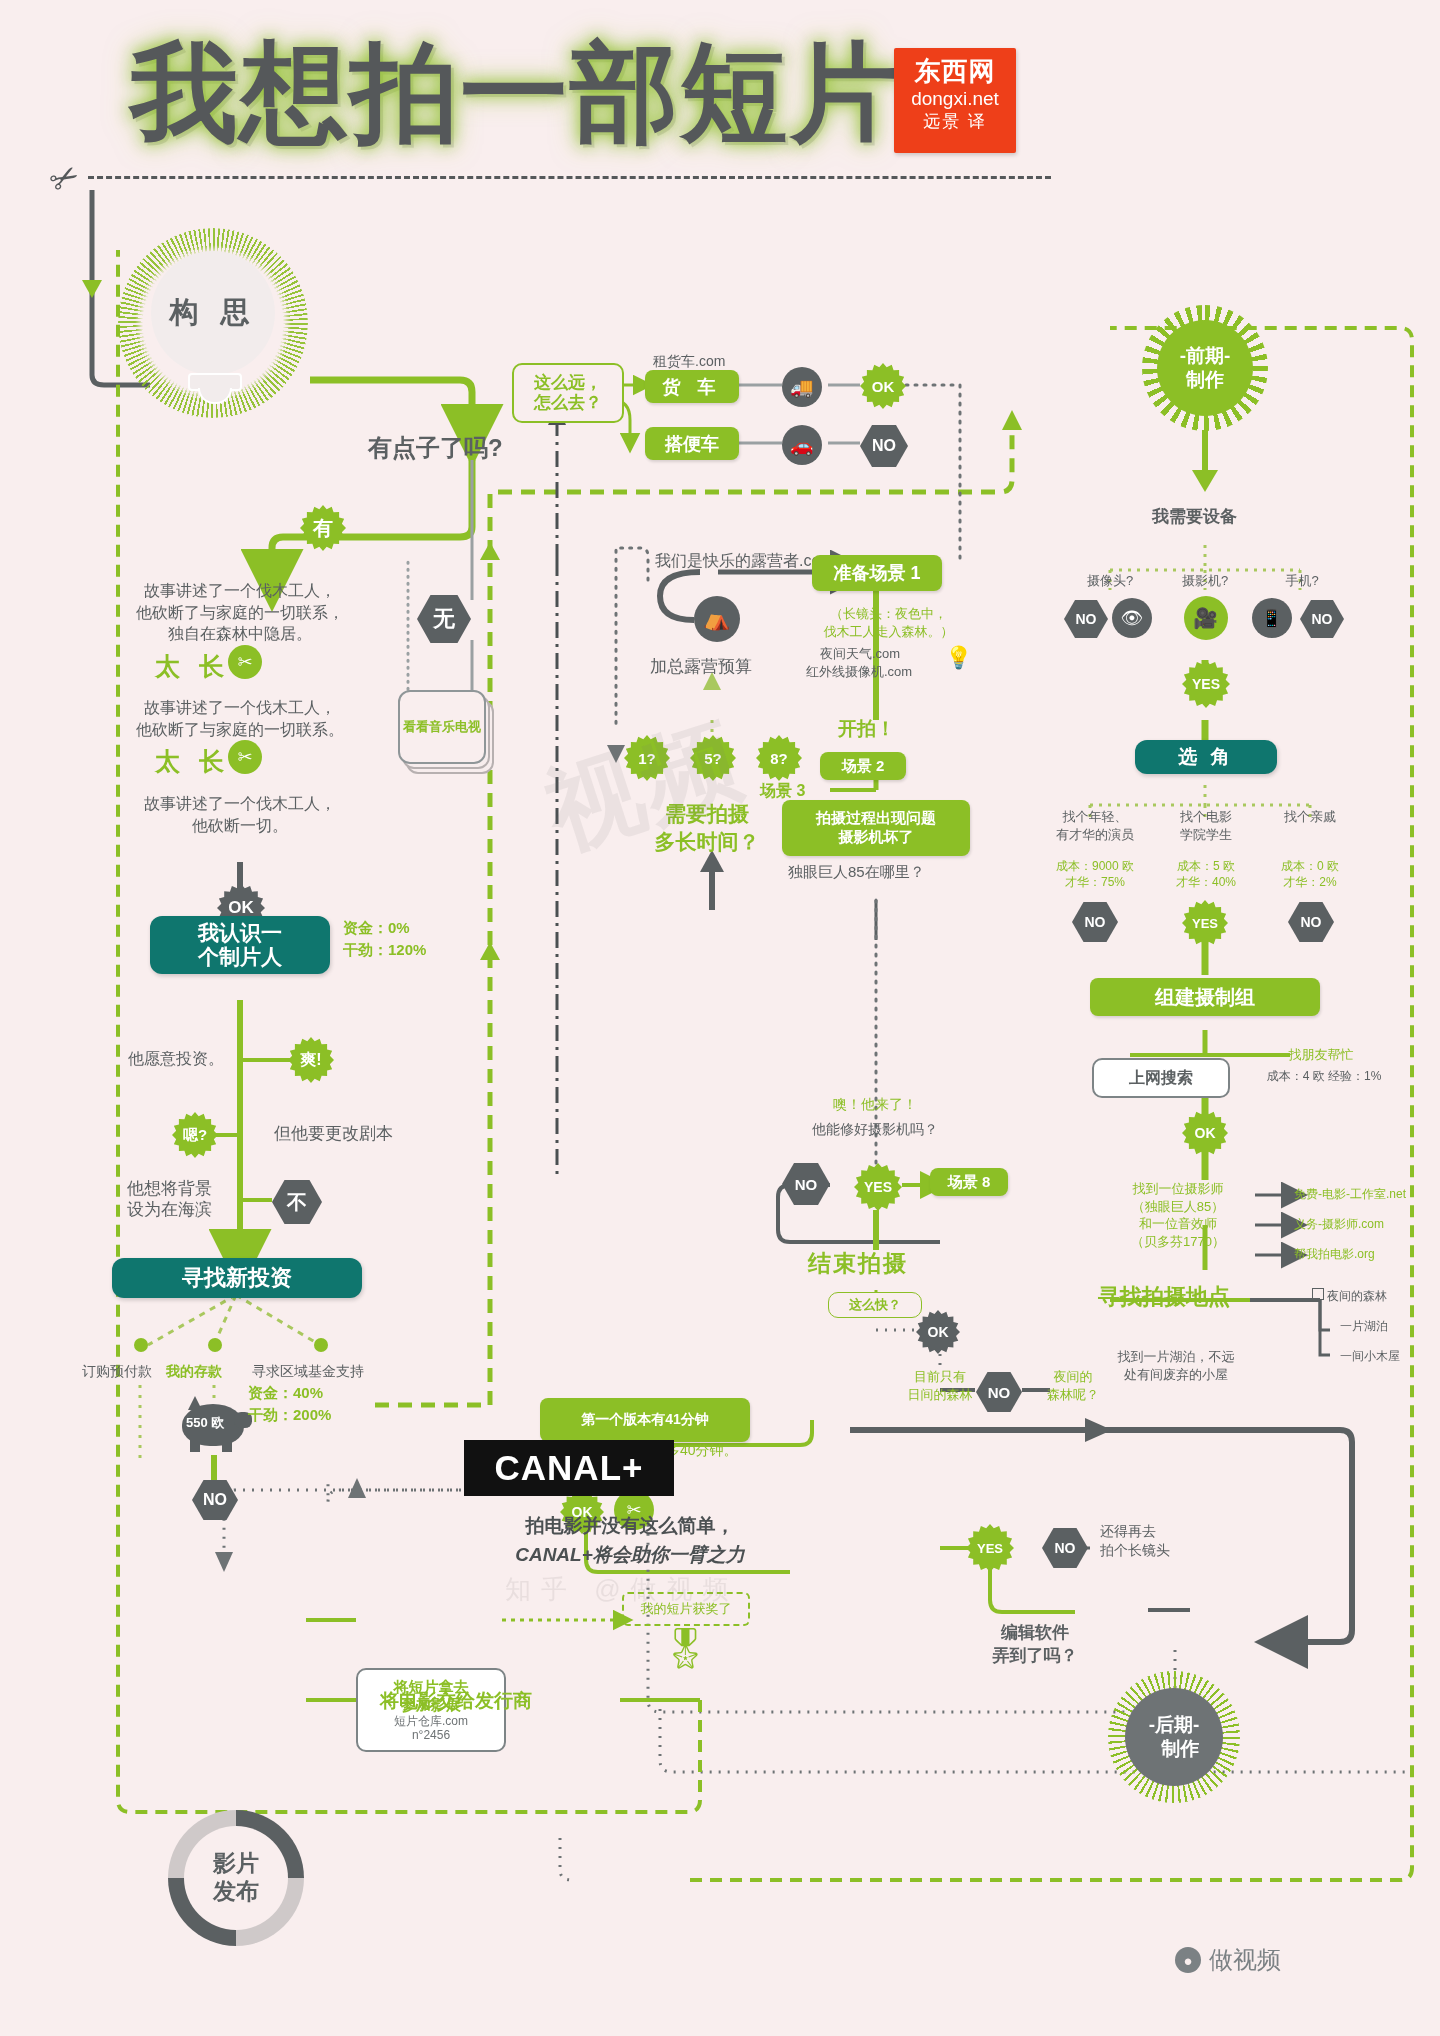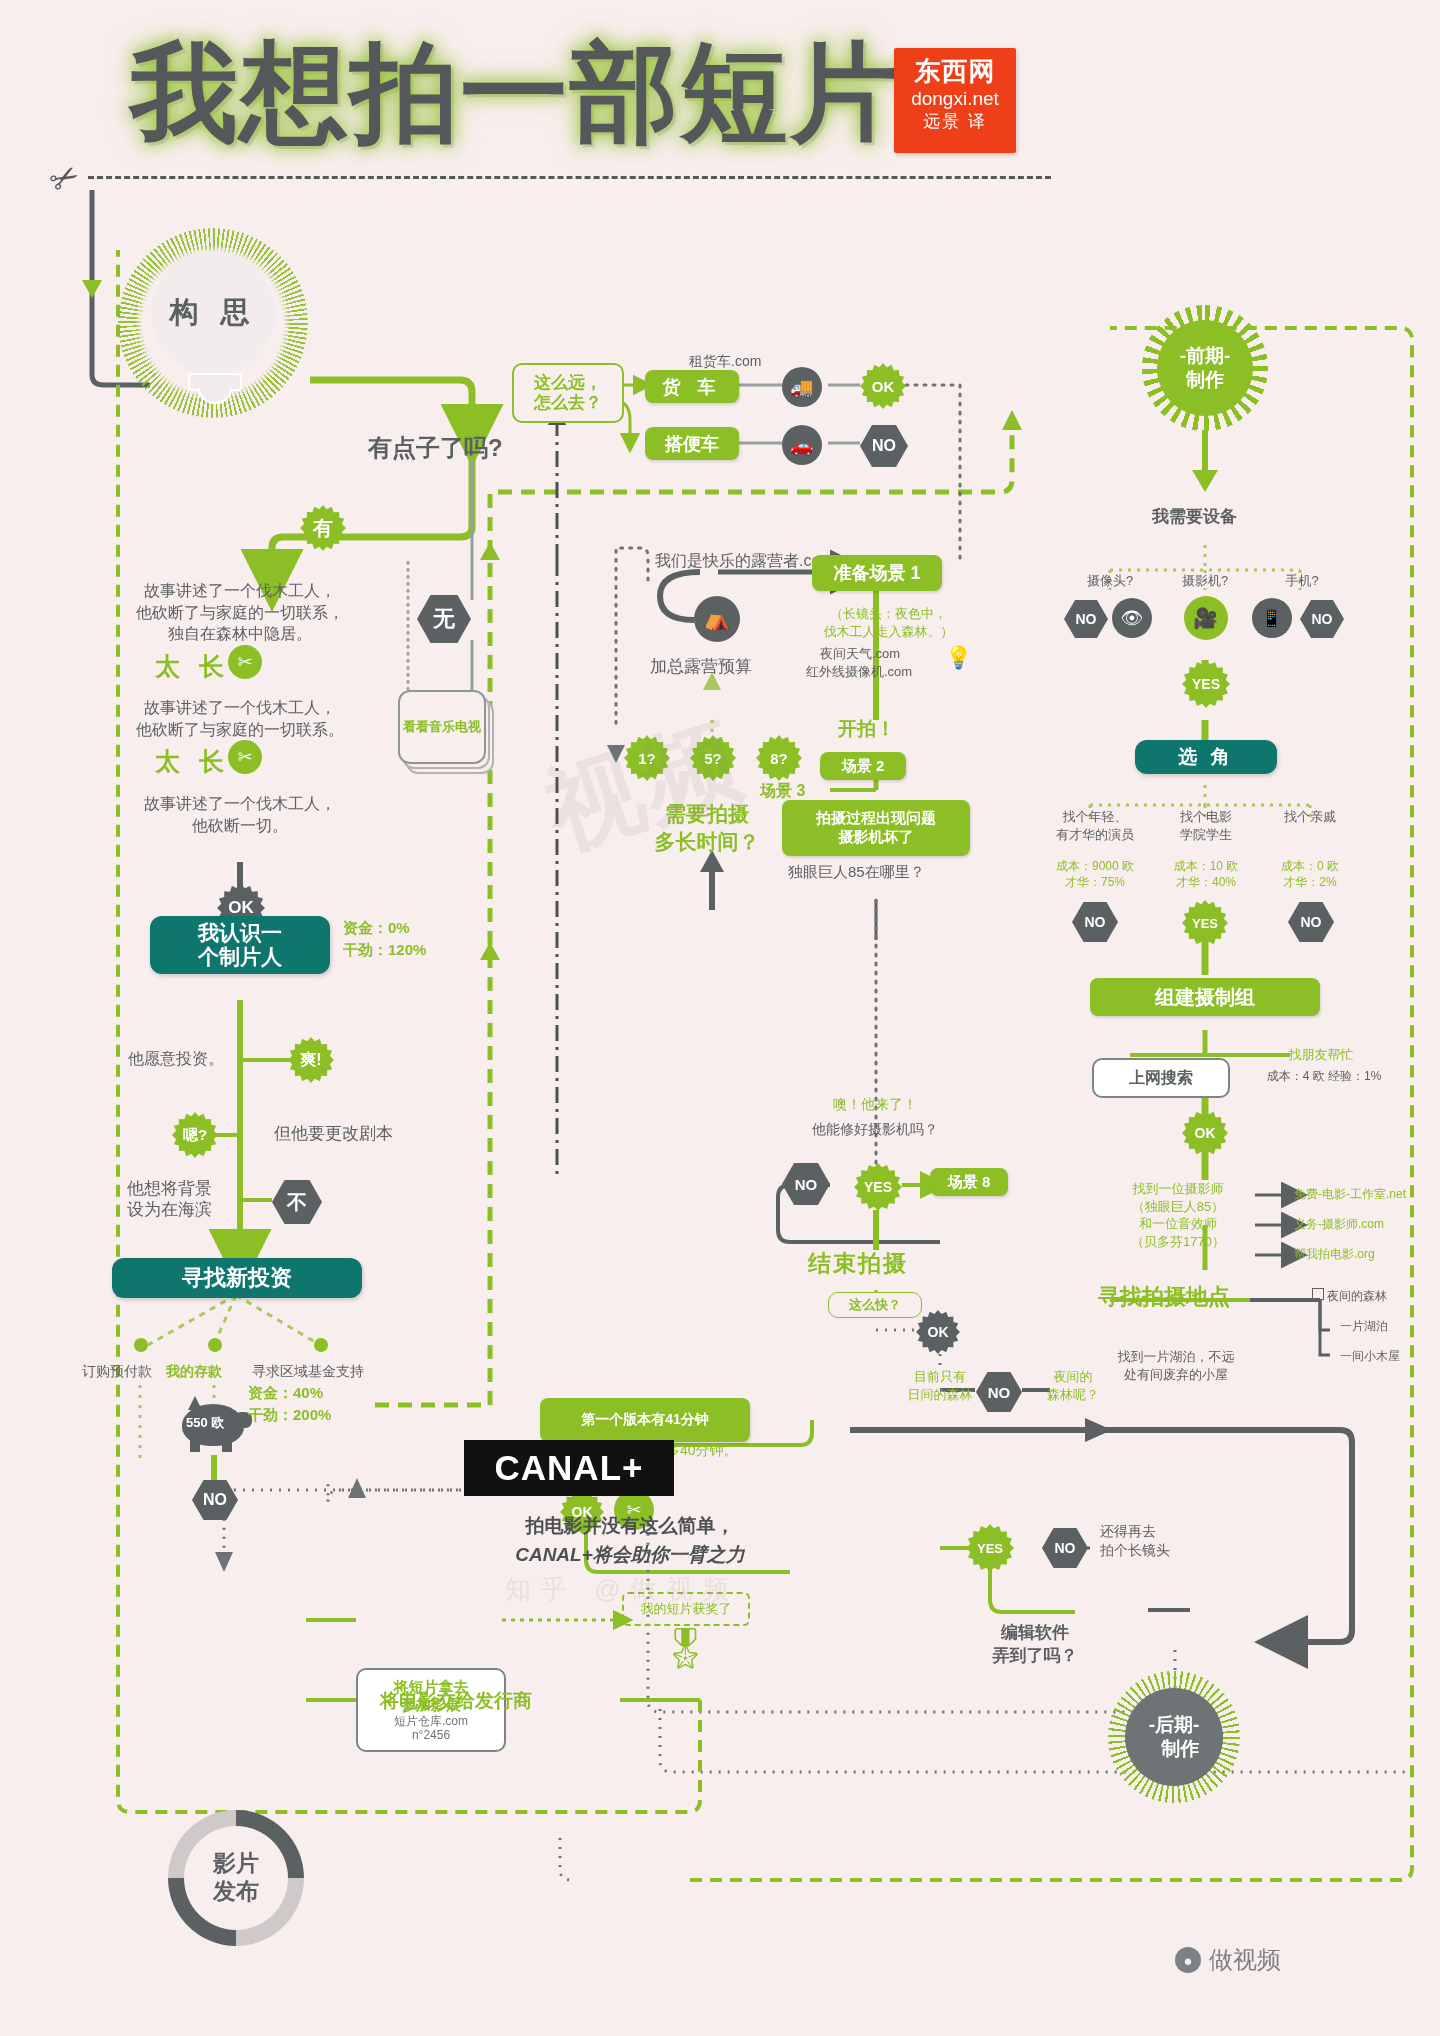--- a/index.html
+++ b/index.html
@@ -388,21 +388,21 @@
     <div style="position:absolute;left:10px;top:18px;color:#fff;font-size:13px;font-weight:bold;">550 欧</div>
   </div>
   <div class="hex abs" style="left:192px;top:1480px;width:46px;height:40px;font-size:16px;">NO</div>
 
   <div class="abs gtxt" style="left:248px;top:1383px;font-size:15px;font-weight:bold;">资金：40%</div>
   <div class="abs gtxt" style="left:248px;top:1405px;font-size:15px;font-weight:bold;">干劲：200%</div>
 
   <div class="obox abs" style="left:512px;top:363px;width:108px;height:56px;font-size:17px;white-space:pre-line;">这么远，
 怎么去？</div>
 
-  <div class="abs txt" style="left:653px;top:352px;font-size:14px;margin-left:36px;">租货车.com</div>
+  <div class="abs txt" style="left:653px;top:352px;font-size:14px;">租货车.com</div>
   <div class="gbox abs" style="left:645px;top:370px;width:94px;height:33px;font-size:18px;letter-spacing:6px;">货 车</div>
   <div class="circ abs" style="left:782px;top:367px;width:40px;height:40px;font-size:19px;">🚚</div>
   <div class="star abs" style="left:860px;top:363px;width:46px;height:46px;font-size:15px;">OK</div>
 
   <div class="gbox abs" style="left:645px;top:427px;width:94px;height:33px;font-size:18px;">搭便车</div>
   <div class="circ abs" style="left:782px;top:425px;width:40px;height:40px;font-size:19px;">🚗</div>
   <div class="hex abs" style="left:860px;top:425px;width:48px;height:42px;font-size:16px;">NO</div>
 
   <div class="abs txt" style="left:655px;top:550px;font-size:16px;">我们是快乐的露营者.com</div>
   <div class="circ abs" style="left:694px;top:596px;width:46px;height:46px;font-size:22px;">⛺</div>
@@ -473,21 +473,21 @@
   <div class="dbox abs" style="left:1135px;top:740px;width:142px;height:34px;font-size:19px;letter-spacing:4px;">选 角</div>
 
   <div class="abs txt ctr" style="left:1040px;top:808px;width:110px;font-size:13px;white-space:pre-line;">找个年轻、
 有才华的演员</div>
   <div class="abs txt ctr" style="left:1152px;top:808px;width:108px;font-size:13px;white-space:pre-line;">找个电影
 学院学生</div>
   <div class="abs txt ctr" style="left:1262px;top:808px;width:96px;font-size:13px;">找个亲戚</div>
 
   <div class="abs gtxt ctr" style="left:1040px;top:858px;width:110px;font-size:12px;white-space:pre-line;">成本：9000 欧
 才华：75%</div>
-  <div class="abs gtxt ctr" style="left:1152px;top:858px;width:108px;font-size:12px;white-space:pre-line;">成本：10 欧
+  <div class="abs gtxt ctr" style="left:1152px;top:858px;width:108px;font-size:12px;white-space:pre-line;">成本：5 欧
 才华：40%</div>
   <div class="abs gtxt ctr" style="left:1262px;top:858px;width:96px;font-size:12px;white-space:pre-line;">成本：0 欧
 才华：2%</div>
 
   <div class="hex abs" style="left:1072px;top:902px;width:46px;height:40px;font-size:14px;">NO</div>
   <div class="star abs" style="left:1182px;top:900px;width:46px;height:46px;font-size:13px;">YES</div>
   <div class="hex abs" style="left:1288px;top:902px;width:46px;height:40px;font-size:14px;">NO</div>
 
   <div class="gbox abs" style="left:1090px;top:978px;width:230px;height:38px;font-size:20px;">组建摄制组</div>
 

